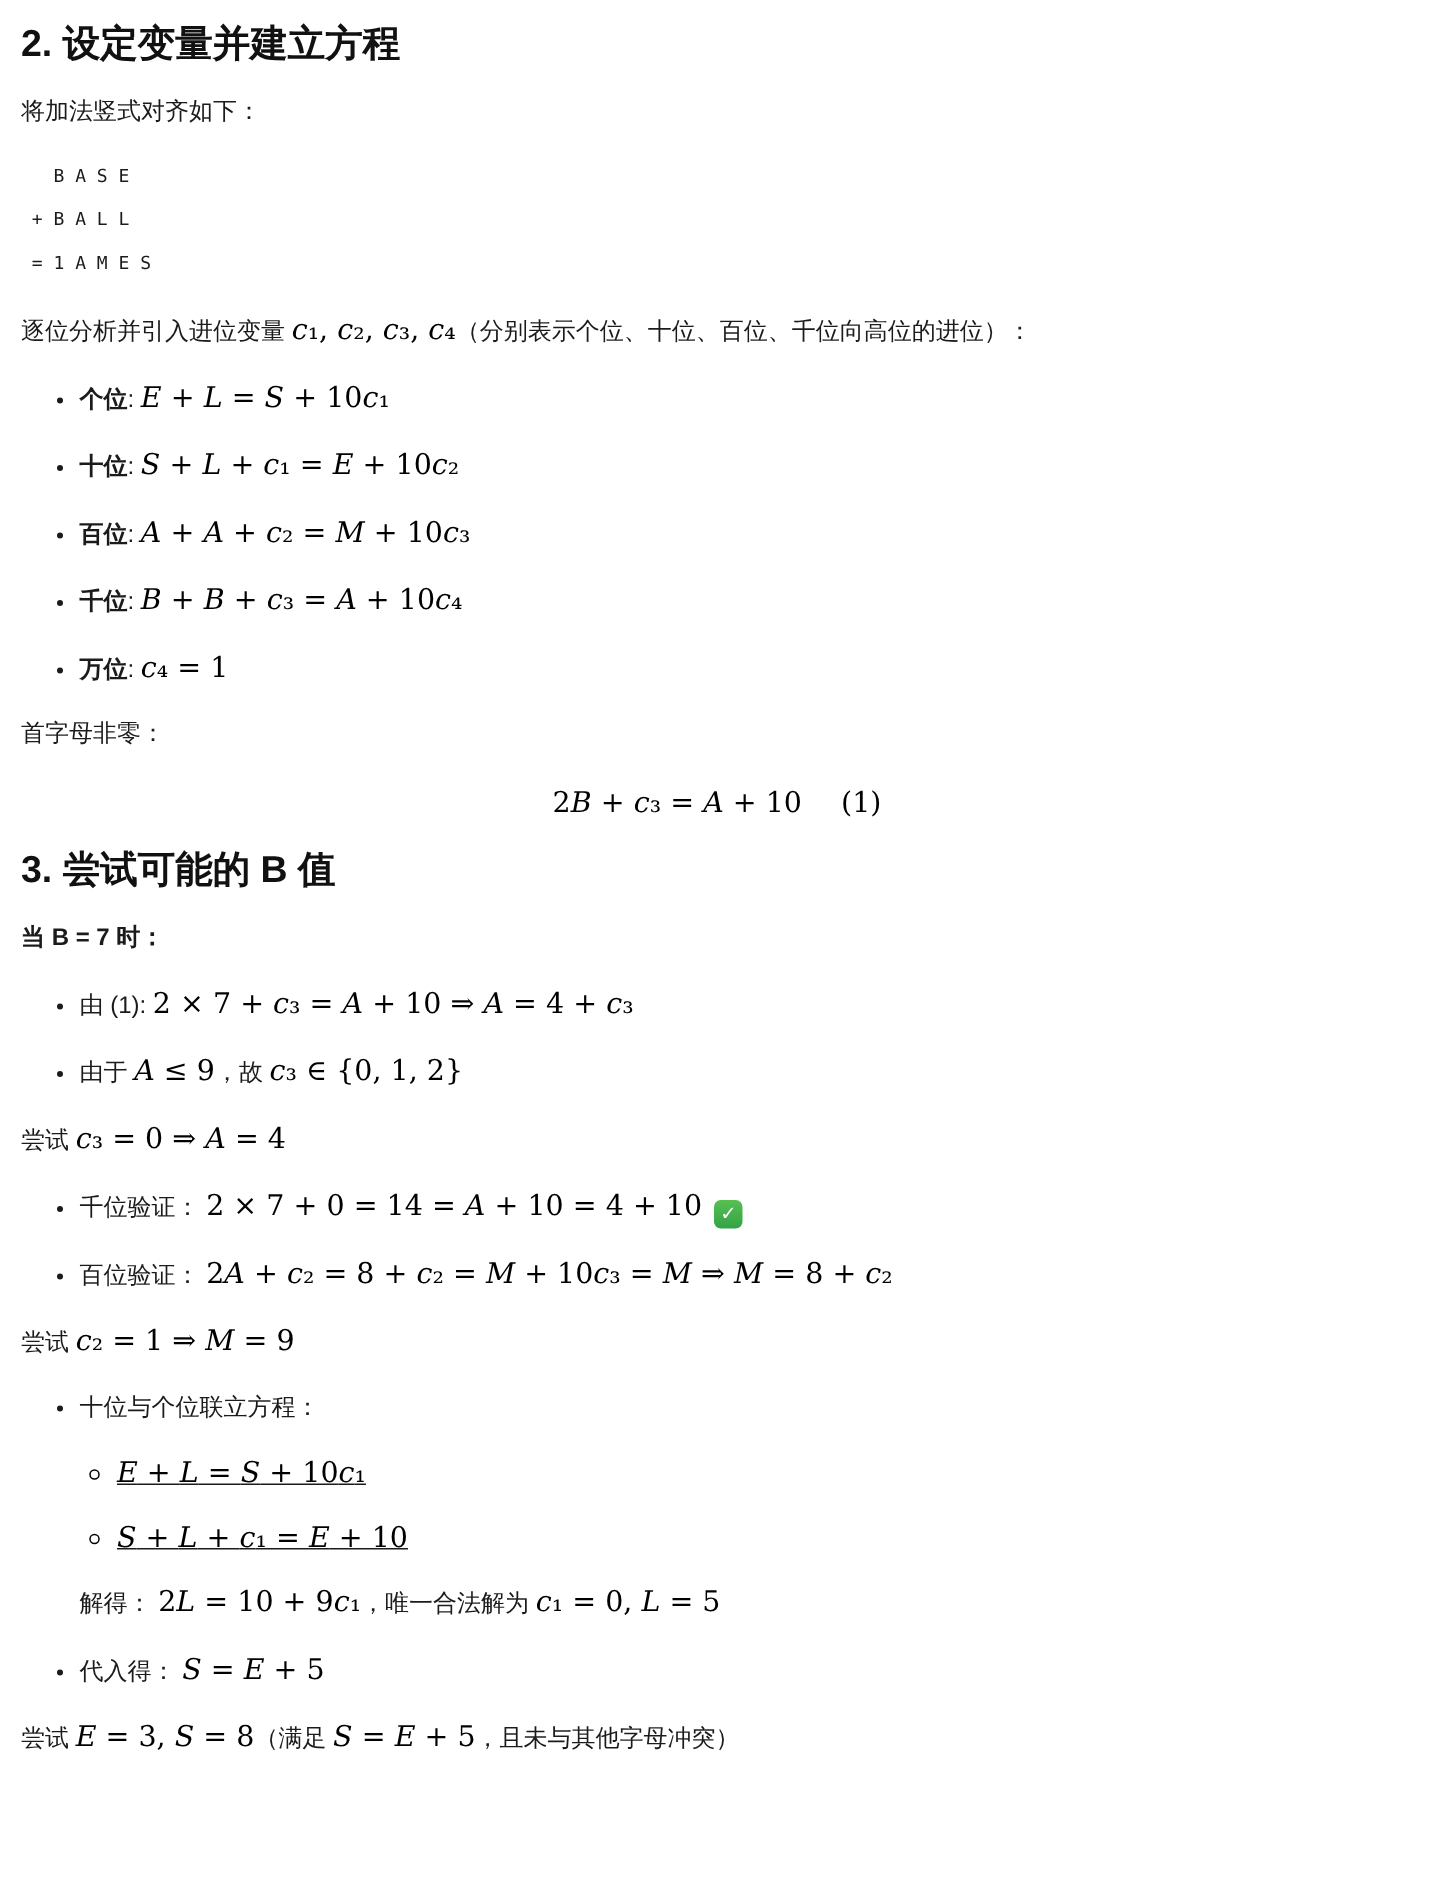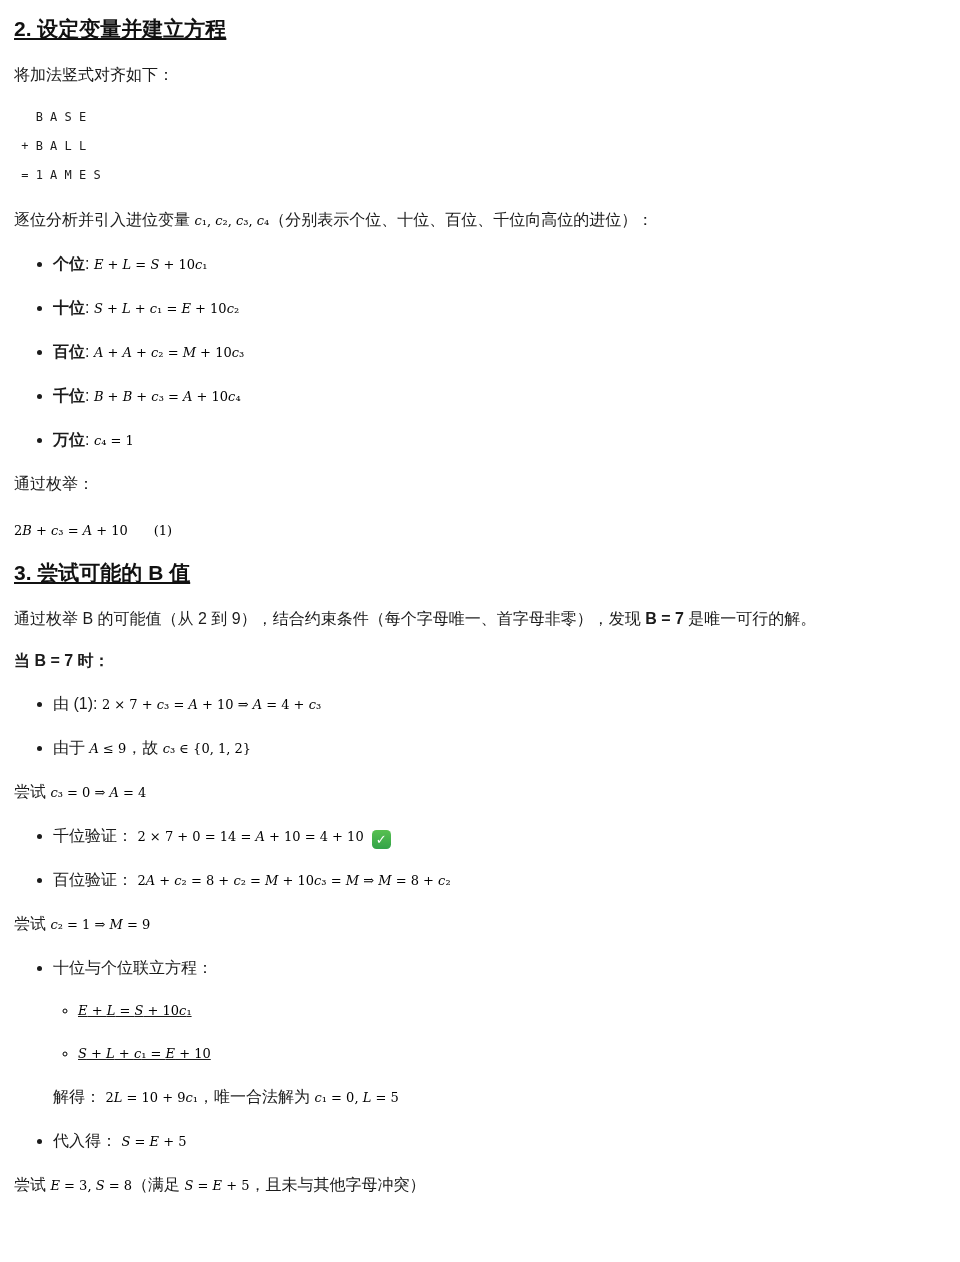--- a/index.html
+++ b/index.html
@@ -10,26 +10,25 @@
     -webkit-font-smoothing:antialiased;
   }
   .page{
     width:960px;
     min-height:1262px;
     box-sizing:border-box;
     padding:12px 18px 8px 14px;
     background:#ffffff;
   }
   h2,h3{
-    font-size:21px;
+    font-size:25px;
     line-height:26px;
     font-weight:700;
     color:#111111;
     margin:4px 0 19px 0;
-    text-decoration:underline;
   }
   h3{margin-top:17px;}
   p{
     font-size:16px;
     line-height:28px;
     margin:14px 0;
   }
   pre{
     font-family:"DejaVu Sans Mono","Liberation Mono",monospace;
     font-size:12px;
@@ -48,27 +47,28 @@
   ul.sub{
     list-style:circle;
     margin:15px 0 0 0;
     padding-left:25px;
     text-decoration:underline;
   }
   ul.sub li{margin:15px 0;}
   .li-cont{margin-top:15px;}
   .math{
     font-family:"DejaVu Serif","Liberation Serif",serif;
-    font-size:13px;
+    font-size:19px;
     color:#000000;
     white-space:nowrap;
   }
   .math i{font-style:italic;}
   li.math{white-space:normal;}
   .eq{
+    text-align:center;
     margin:20px 0;
     font-size:19px;
   }
   .eq .eq-tag{margin-left:26px;}
   .bold{font-weight:700;}
   strong{font-weight:700;}
   .check{
     display:inline-block;
     width:19px;height:19px;
     border-radius:4.5px;
@@ -99,29 +99,28 @@
   <p><span>逐位分析并引入进位变量 </span><span class="math"><i>c</i>₁, <i>c</i>₂, <i>c</i>₃, <i>c</i>₄</span><span>（分别表示个位、十位、百位、千位向高位的进位）：</span></p>
 
   <ul>
     <li><strong>个位</strong><span>: </span><span class="math"><i>E</i> + <i>L</i> = <i>S</i> + 10<i>c</i>₁</span></li>
     <li><strong>十位</strong><span>: </span><span class="math"><i>S</i> + <i>L</i> + <i>c</i>₁ = <i>E</i> + 10<i>c</i>₂</span></li>
     <li><strong>百位</strong><span>: </span><span class="math"><i>A</i> + <i>A</i> + <i>c</i>₂ = <i>M</i> + 10<i>c</i>₃</span></li>
     <li><strong>千位</strong><span>: </span><span class="math"><i>B</i> + <i>B</i> + <i>c</i>₃ = <i>A</i> + 10<i>c</i>₄</span></li>
     <li><strong>万位</strong><span>: </span><span class="math"><i>c</i>₄ = 1</span></li>
   </ul>
 
-  <p>通过枚举：</p>
+  <p>首字母非零：</p>
 
   <div>
     <div class="eq"><span class="math">2<i>B</i> + <i>c</i>₃ = <i>A</i> + 10</span><span class="math eq-tag">(1)</span></div>
   </div>
 
   <h3>3. 尝试可能的 B 值</h3>
 
-  <p><span>通过枚举 B 的可能值（从 2 到 9），结合约束条件（每个字母唯一、首字母非零），发现 </span><strong>B = 7</strong><span> 是唯一可行的解。</span></p>
 
   <p class="bold">当 B = 7 时：</p>
 
   <ul>
     <li><span>由 (1): </span><span class="math">2 × 7 + <i>c</i>₃ = <i>A</i> + 10 ⇒ <i>A</i> = 4 + <i>c</i>₃</span></li>
     <li><span>由于 </span><span class="math"><i>A</i> ≤ 9</span><span>，故 </span><span class="math"><i>c</i>₃ ∈ {0, 1, 2}</span></li>
   </ul>
 
   <p><span>尝试 </span><span class="math"><i>c</i>₃ = 0 ⇒ <i>A</i> = 4</span></p>
 

